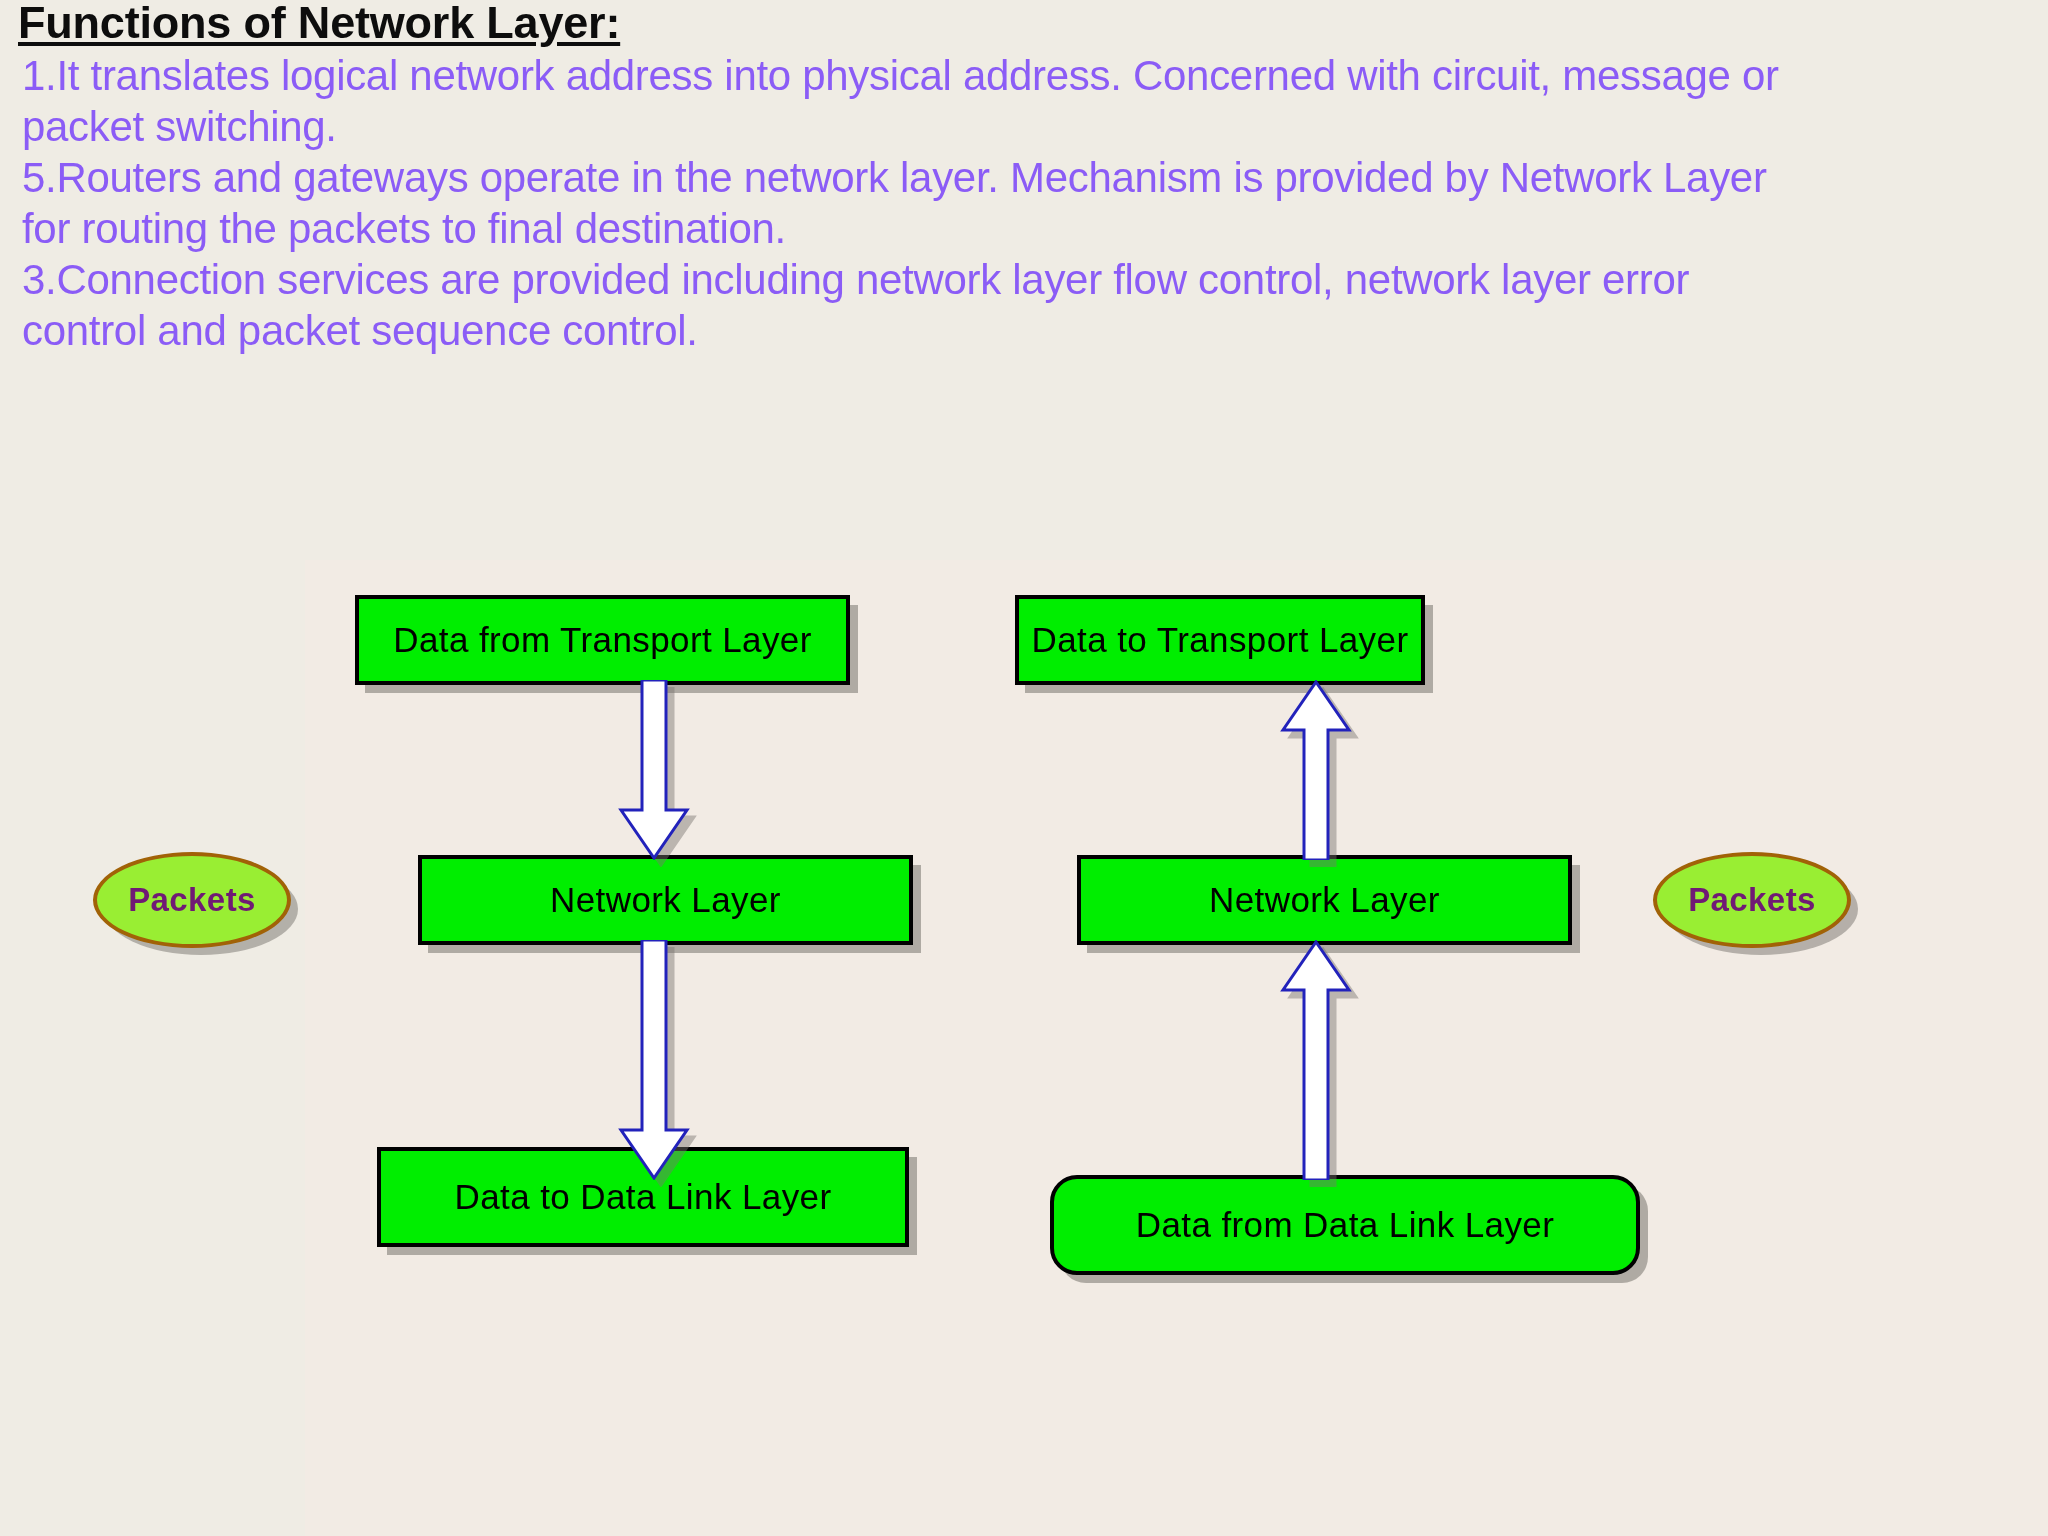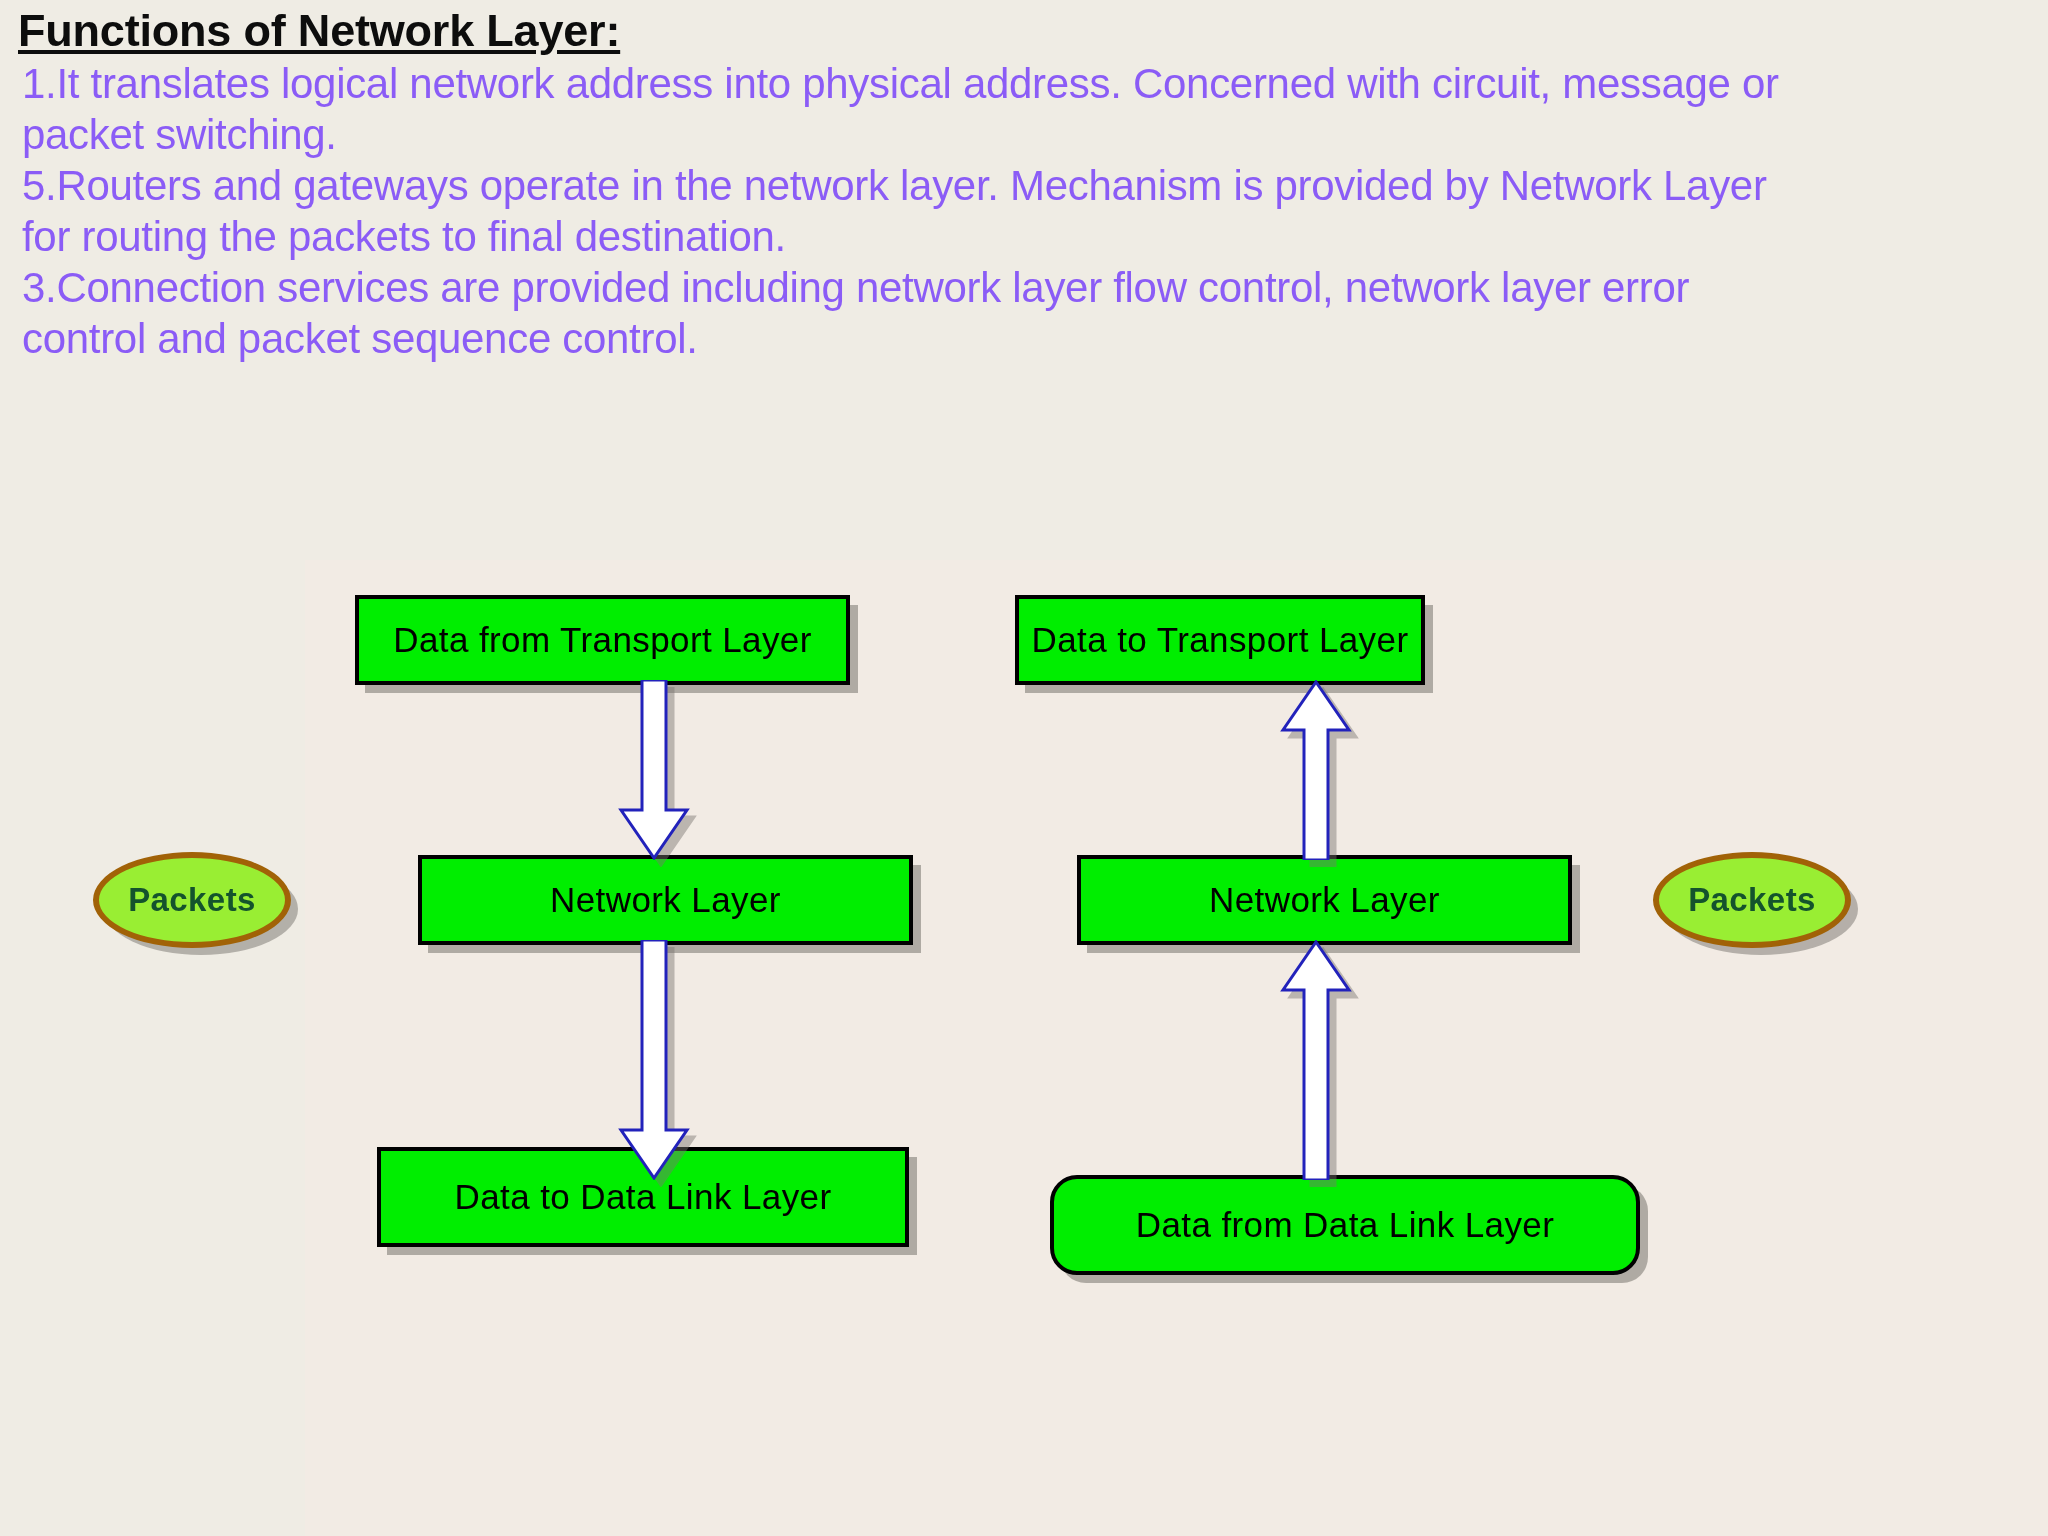--- a/index.html
+++ b/index.html
@@ -8,21 +8,21 @@
     background:#efece4;
     font-family:"Liberation Sans","DejaVu Sans",sans-serif;
     overflow:hidden;position:relative;
   }
   
   #diagram-region{
     position:absolute;left:305px;top:560px;width:1743px;height:976px;
     background:#f2ebe4;
   }
   
-  #text-block{position:absolute;left:18px;top:8px;width:2020px;}
+  #text-block{position:absolute;left:18px;top:0;width:2020px;}
   #slide-title{
     font-weight:bold;font-size:45px;line-height:1.02;
     color:#0d0d0d;text-decoration:underline;
     text-underline-offset:4px;letter-spacing:-0.2px;
     margin:0 0 6px 0;white-space:nowrap;
   }
   .body-line{
     font-size:42px;line-height:1.12;color:#8b5cf6;
     letter-spacing:-0.3px;margin:4px;
     font-stretch:condensed;white-space:nowrap;
@@ -35,25 +35,25 @@
     border:4px solid #000;
     box-shadow:9px 9px 0 -1px rgba(120,116,110,.55);
     display:flex;align-items:center;justify-content:center;
     font-weight:normal;color:#000;
     font-size:35px;letter-spacing:.4px;
     box-sizing:border-box;
   }
   .ellipse{
     position:absolute;
     background:#99ee33;
-    border:6px solid #a16207;
+    border:4px solid #a16207;
     border-radius:50%;
     box-shadow:9px 9px 0 -2px rgba(120,116,110,.5);
     display:flex;align-items:center;justify-content:center;
-    font-weight:bold;color:#14532d;font-size:33px;letter-spacing:.4px;
+    font-weight:bold;color:#701a75;font-size:33px;letter-spacing:.4px;
     box-sizing:border-box;
   }
   .arrow{position:absolute;}
   .arrow svg{display:block;}
   .shadowed{filter:drop-shadow(7px 7px 0 rgba(120,116,110,.45));}
 </style>
 </head>
 <body>
 
 <div id="text-block">

